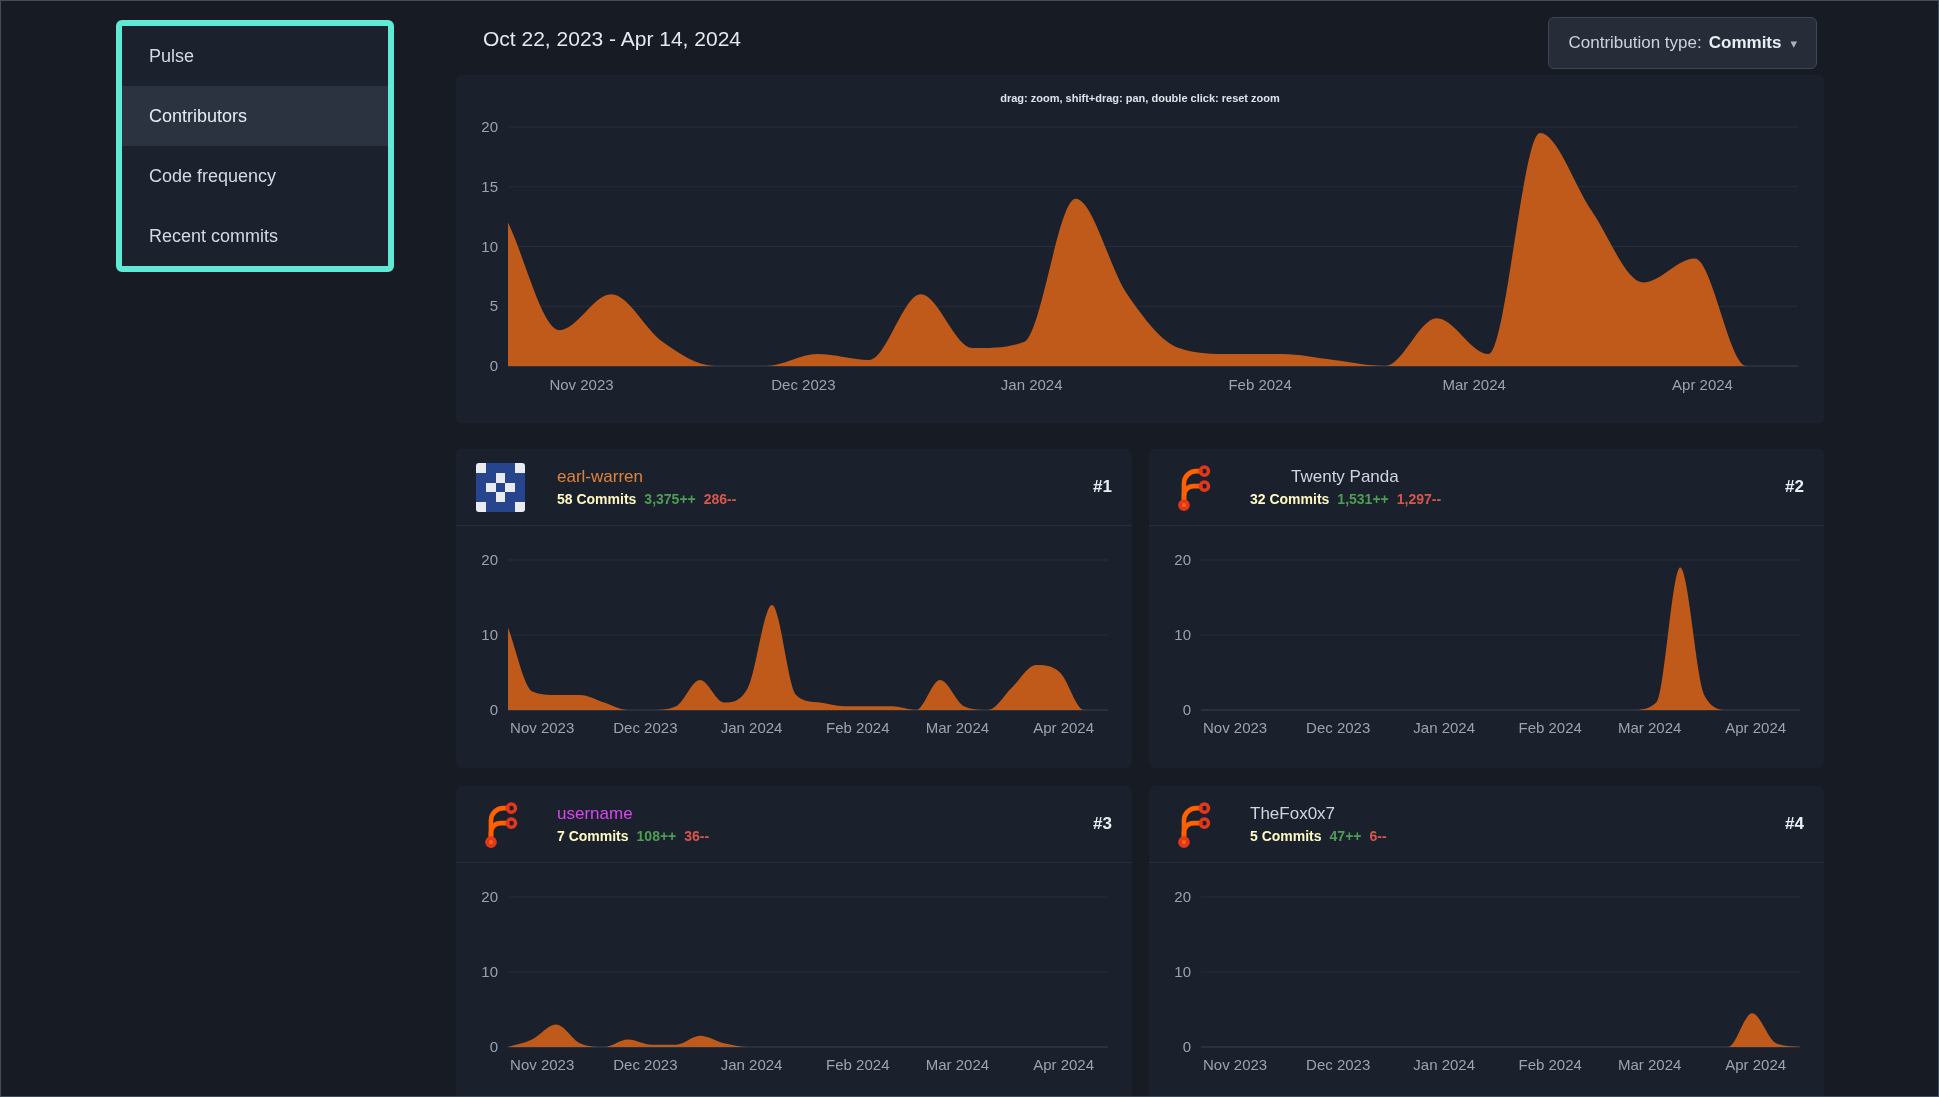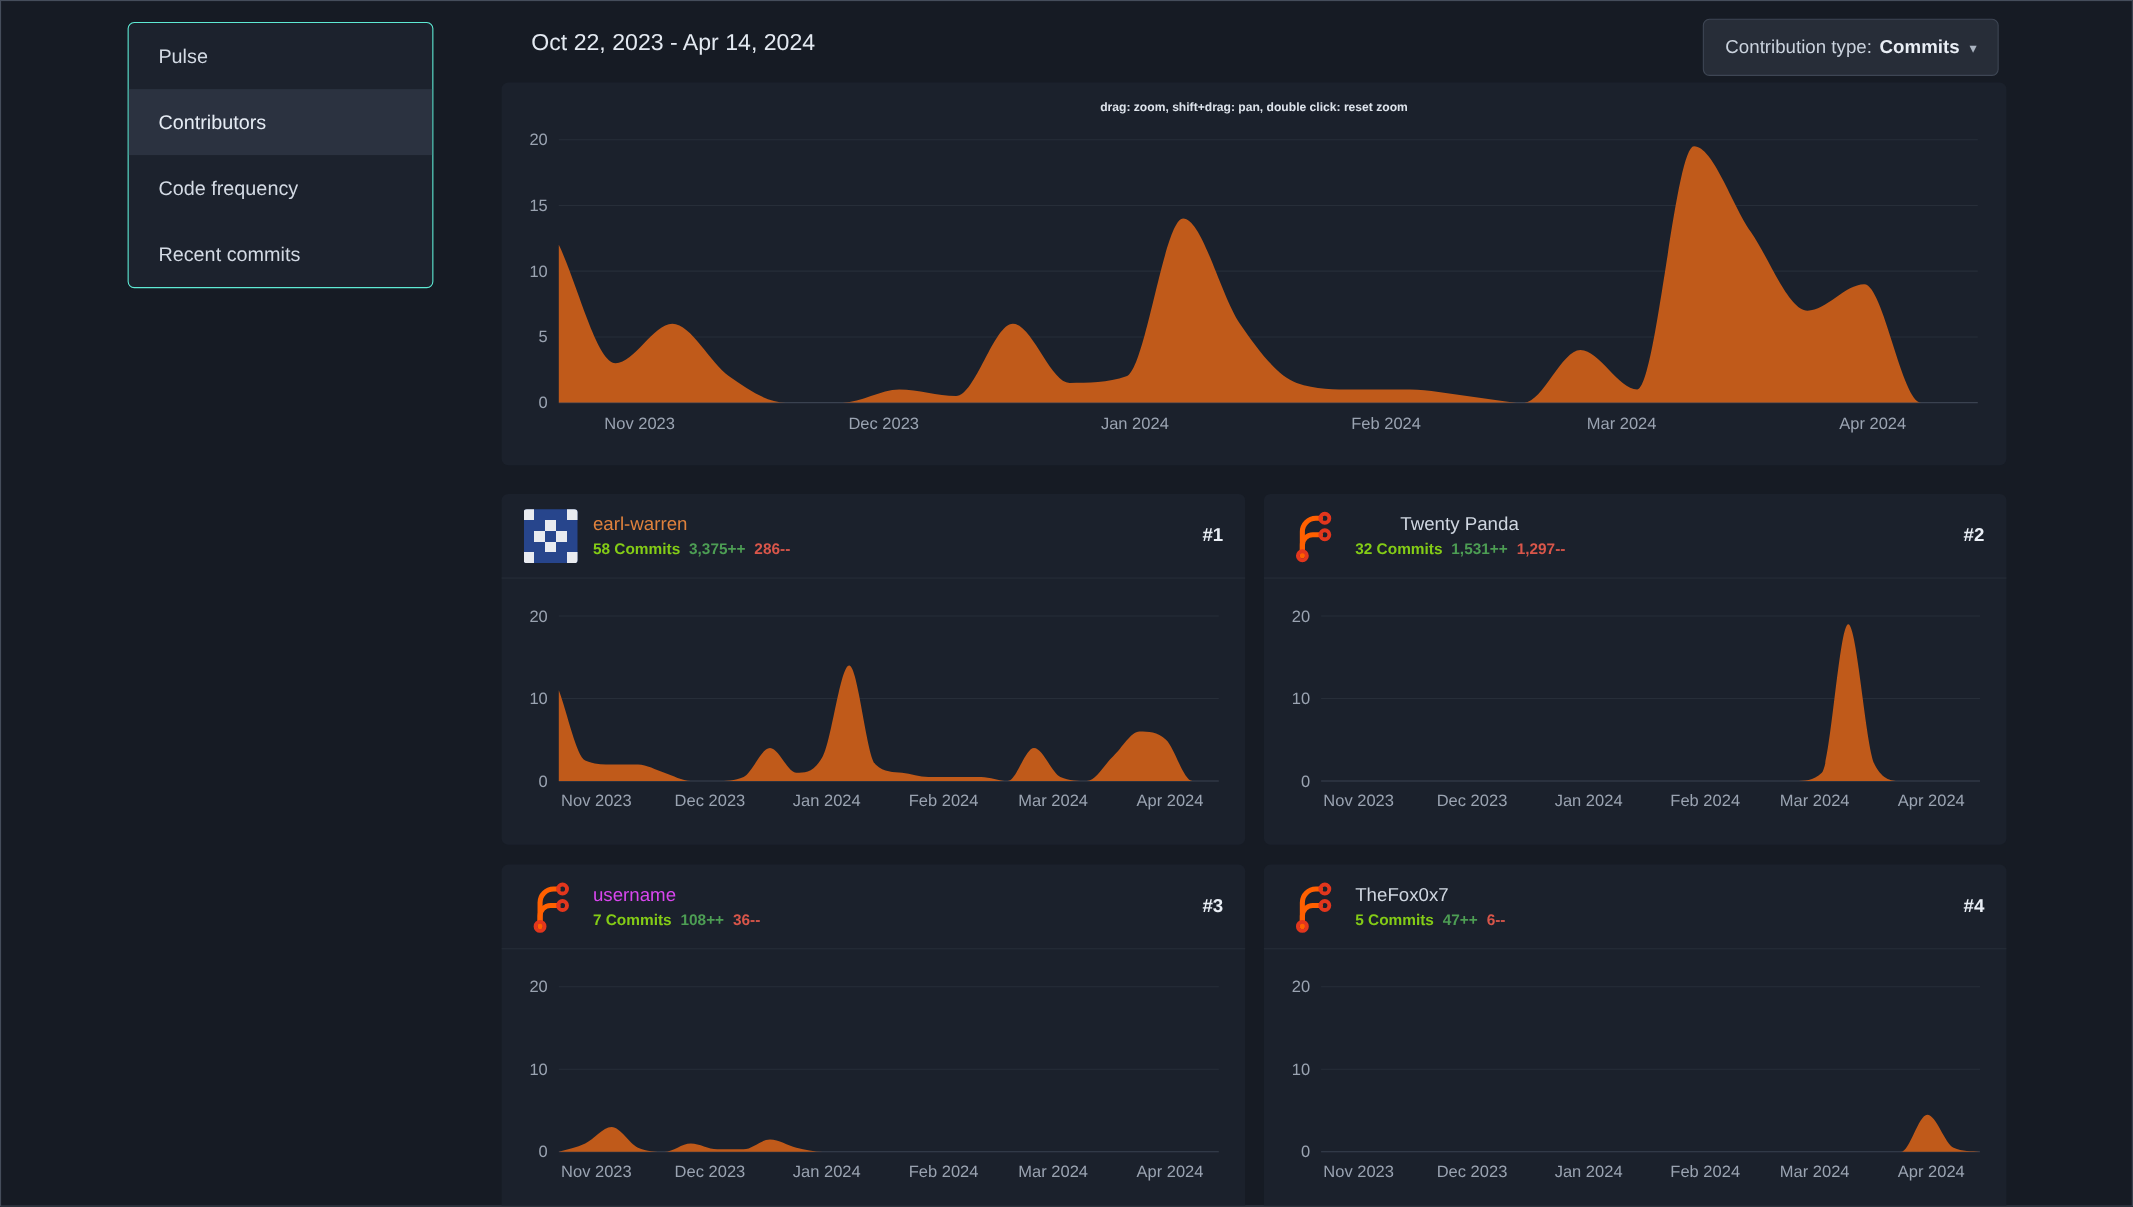--- a/index.html
+++ b/index.html
@@ -3,21 +3,21 @@
 <meta charset="utf-8">
 <style>
   * { box-sizing: border-box; margin: 0; padding: 0; }
   html,body { width: 1939px; height: 1097px; }
   body { background: #10141b; font-family: "Liberation Sans", sans-serif; }
   .page { position: relative; width: 1939px; height: 1097px; background: #161b24;
           border: 1px solid #454d5b; overflow: hidden; }
 
   
   .sidebar { position: absolute; left: 115px; top: 19px; width: 278px;
-             background: #1c222d; border: 1px solid #5eead4; border-radius: 6px; overflow: hidden; text-align: right; }
+             background: #1c222d; border: 6px solid #5eead4; border-radius: 6px; overflow: hidden; text-align: right; }
   .side-item { height: 60px; display: flex; align-items: center; padding: 0 27px;
                font-size: 18px; color: #d3dae4; cursor: pointer; }
   .side-item.active { background: #2b3240; color: #e6ecf4; }
 
   
   .date-range { position: absolute; left: 446px; top: 26px; font-size: 21px;
                 font-weight: 400; color: #e3e9f1; margin-left: 36px; }
   .ctype-btn { position: absolute; top: 16px; right: 121px; height: 52px;
                display: flex; align-items: center; gap: 7px; padding: 0 19px;
                background: #272d38; border: 1px solid #3e4654; border-radius: 6px;
@@ -27,27 +27,27 @@
 
   
   .card { background: #1b212c; border-radius: 6px; }
   .main-card { position: absolute; left: 455px; top: 74px; width: 1368px; height: 348px; }
   .hint { position: absolute; top: 17px; left: 0; right: 0; text-align: center;
           font-size: 11px; font-weight: 700; color: #dde3eb; }
 
   .grid { position: absolute; left: 455px; top: 448px; width: 1368px;
           display: grid; grid-template-columns: 1fr 1fr; column-gap: 17px; row-gap: 18px; }
   .contrib-card { position: relative; height: 319px; }
-  .c-head { display: flex; align-items: center; gap: 14px; height: 77px;
+  .c-head { display: flex; align-items: center; gap: 32px; height: 77px;
             padding: 0 20px; border-bottom: 1px solid #262d38; }
   .avatar { width: 49px; height: 49px; flex: 0 0 49px; }
   .avatar svg { width: 49px; height: 49px; border-radius: 3px; display: block; }
   .c-name { font-size: 17px; color: #cfd6e0; text-decoration: none; cursor: pointer; }
   .c-stats { display: flex; gap: 8px; margin-top: 4px; font-size: 14px; font-weight: 700; }
-  .commits { color: #84cc16; }
+  .commits { color: #fef9c3; }
   .adds { color: #4d9e54; }
   .dels { color: #d9564a; }
   .rank { margin-left: auto; font-size: 17px; color: #e9eef5; font-weight: 700; }
 
   svg.chart { display: block; }
   .tick { fill: #9aa3b1; font-size: 15px; font-family: "Liberation Sans", sans-serif; }
 </style>
 </head>
 <body>
 

